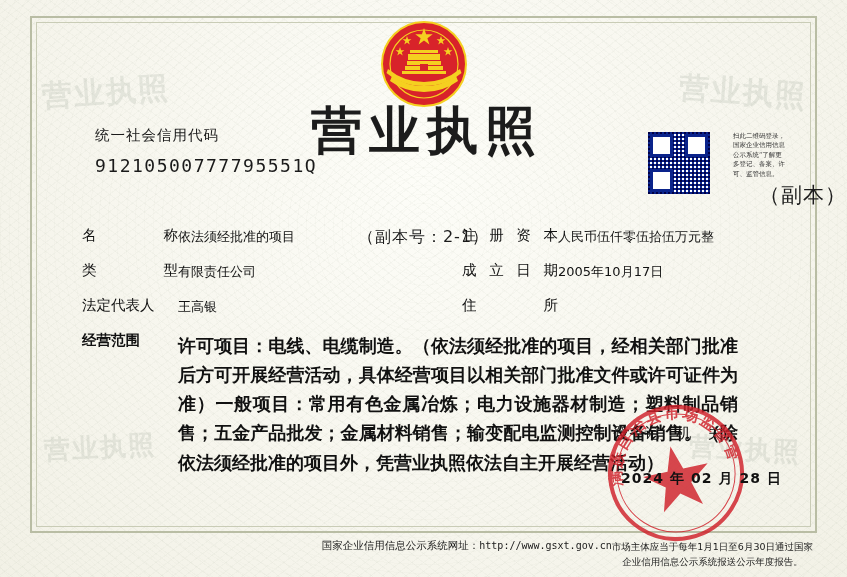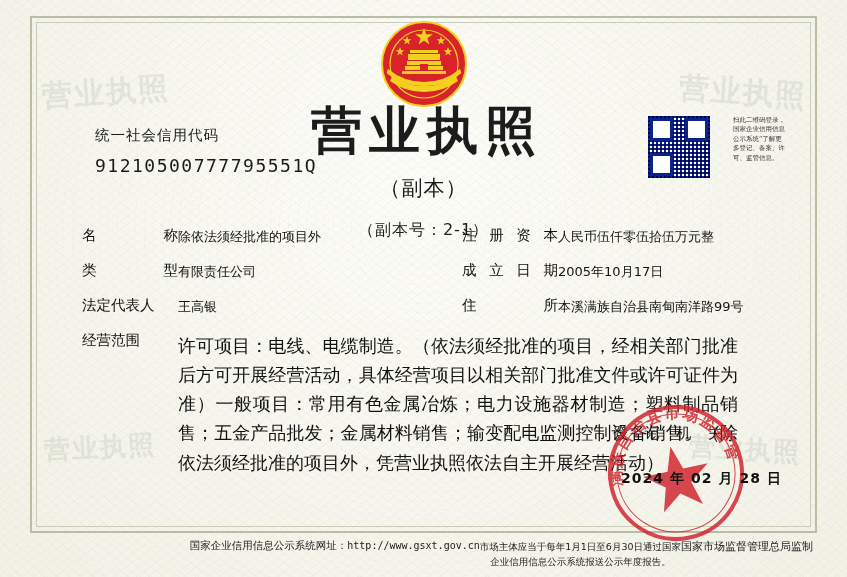--- a/index.html
+++ b/index.html
@@ -75,25 +75,26 @@
   .main-title{
     font-family:"DejaVu Sans", sans-serif;
     font-size:51px;
     font-weight:bold;
     letter-spacing:7px;
     color:#1c1c1c;
     line-height:1.05;
     text-indent:7px;
   }
   .sub-title{
-    margin-top:16px;
+    margin-top:23px;
     font-family:"DejaVu Sans", sans-serif;
     font-size:21px;
     color:#1c1c1c;
     letter-spacing:1px;
+    text-align:right;
   }
   .sub-number{
     margin-top:18px;
     font-family:"DejaVu Sans", sans-serif;
     font-size:16px;
     color:#1c1c1c;
     letter-spacing:1px;
   }
 
   
@@ -109,21 +110,21 @@
   .credit-value{
     margin-top:10px;
     font-family:"DejaVu Sans Mono", monospace;
     font-size:18px;
     color:#1a1a1a;
     letter-spacing:1.5px;
   }
 
   
   .qr-block{
-    position:absolute;right:62px;top:116px;
+    position:absolute;right:62px;top:132px;
     display:flex;align-items:flex-start;gap:23px;
   }
   .qr{
     width:62px;height:62px;
     background-color:#ffffff;
     background-image:
       repeating-linear-gradient(0deg,#152b8a 0 2px,transparent 2px 4px),
       repeating-linear-gradient(90deg,#152b8a 0 2px,transparent 2px 4px);
     background-blend-mode:multiply;
     position:relative;
@@ -167,21 +168,21 @@
     letter-spacing:0px;
   }
   .lbl.spread2{ display:flex;justify-content:space-between; }
   .lbl.spread2 span{display:inline-block;}
   .val{
     font-family:"DejaVu Sans", sans-serif;
     font-size:13px;
     color:#111;
     padding-top:2px;
   }
-  .scope-row{ margin-top:2px; }
+  .scope-row{ margin-top:2px;font-weight:bold; }
   .scope-text{
     font-family:"DejaVu Sans", sans-serif;
     font-size:18px;
     color:#111;
     line-height:1.62;
     width:560px;
     text-align:justify;
   }
 
   
@@ -291,21 +292,21 @@
   </div>
 
   <div class="fields">
 
     <div class="row">
       <div class="col-left">
         <div class="lbl spread2">
             <span>名</span>
             <span>称</span>
           </div>
-        <div class="val">除依法须经批准的项目外</div>
+        <div class="val">依法须经批准的项目</div>
       </div>
       <div class="col-right">
         <div class="lbl spread2">
             <span>注</span>
             <span>册</span>
             <span>资</span>
             <span>本</span>
           </div>
         <div class="val">人民币伍仟零伍拾伍万元整</div>
       </div>
@@ -333,21 +334,20 @@
     <div class="row">
       <div class="col-left">
         <div class="lbl">法定代表人</div>
         <div class="val">王高银</div>
       </div>
       <div class="col-right">
         <div class="lbl spread2">
             <span>住</span>
             <span>所</span>
           </div>
-        <div class="val">本溪满族自治县南甸南洋路99号</div>
       </div>
     </div>
 
     <div class="row scope-row">
       <div class="lbl">经营范围</div>
       <div class="scope-text">许可项目：电线、电缆制造。（依法须经批准的项目，经相关部门批准后方可开展经营活动，具体经营项目以相关部门批准文件或许可证件为准）一般项目：常用有色金属冶炼；电力设施器材制造；塑料制品销售；五金产品批发；金属材料销售；输变配电监测控制设备销售。（除依法须经批准的项目外，凭营业执照依法自主开展经营活动）</div>
     </div>
 
   </div>
 
@@ -368,16 +368,15 @@
   </div>
 
   <div class="footer">
     <div class="footer-left">
       <span>国家企业信用信息公示系统网址：</span><span class="url">http://www.gsxt.gov.cn</span>
     </div>
     <div class="footer-mid">
       <div>市场主体应当于每年1月1日至6月30日通过国家</div>
       <div>企业信用信息公示系统报送公示年度报告。</div>
     </div>
-    <div class="footer-right">国家市场监督管理总局监制</div>
   </div>
 
 </div>
 
 </body></html>

